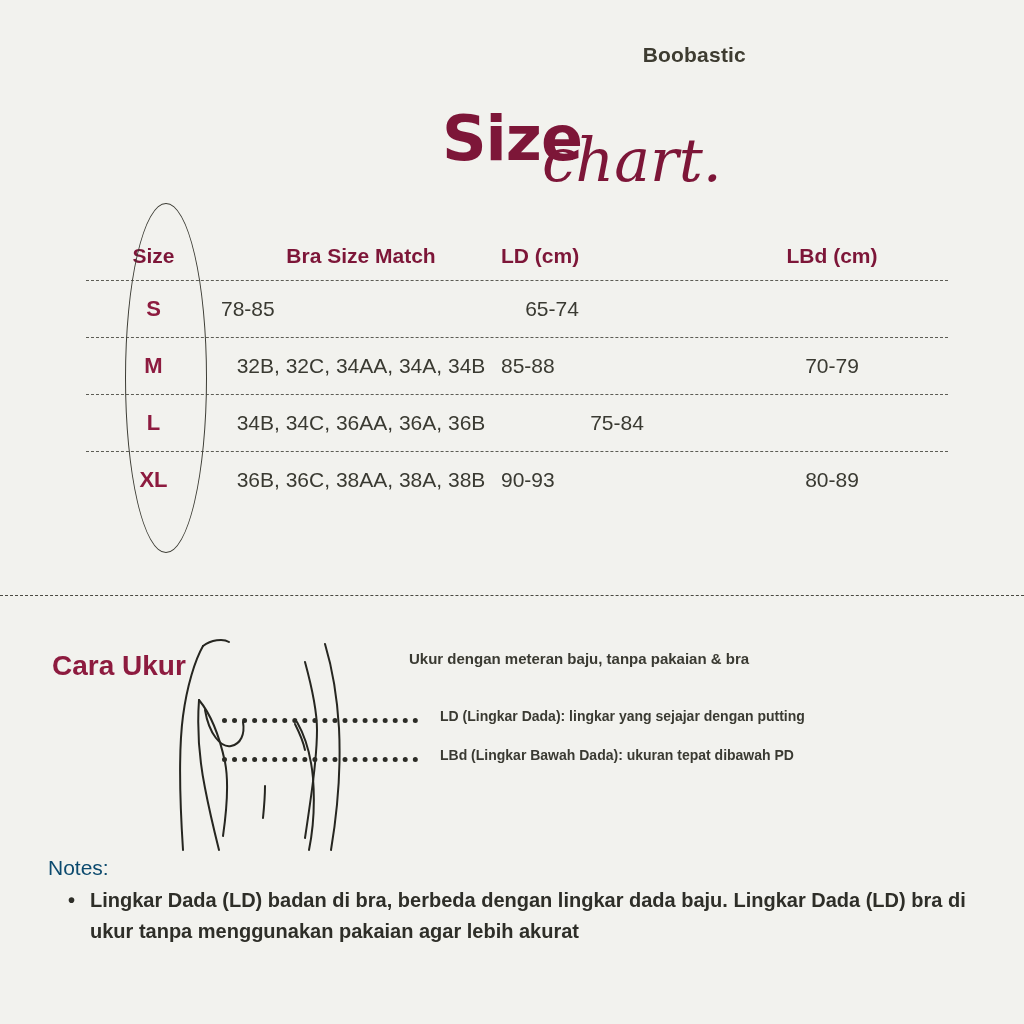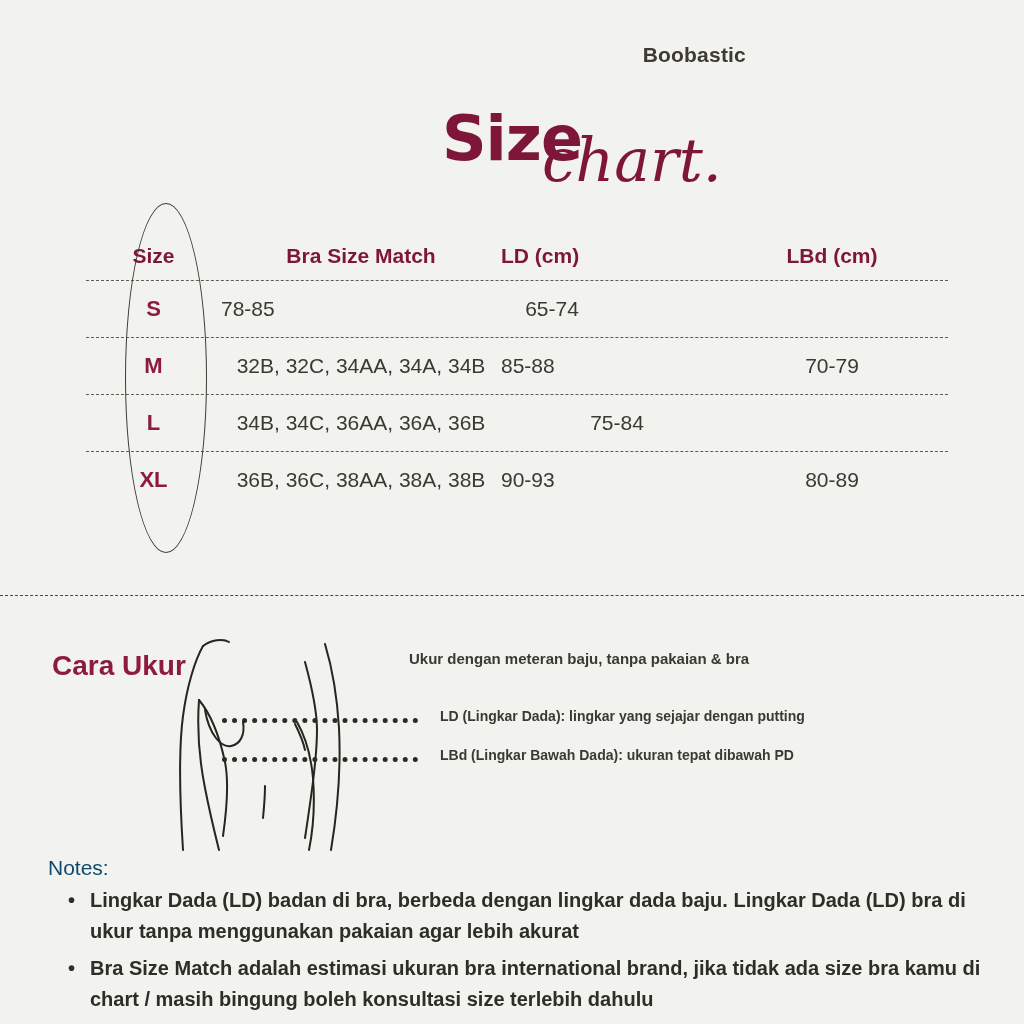--- a/index.html
+++ b/index.html
@@ -298,16 +298,15 @@
   <div class="dotline ld"></div>
   <div class="dotline lbd"></div>
 
   <div class="measure-head">Ukur dengan meteran baju, tanpa pakaian &amp; bra</div>
   <div class="measure-line ld">LD (Lingkar Dada): lingkar yang sejajar dengan putting</div>
   <div class="measure-line lbd">LBd (Lingkar Bawah Dada): ukuran tepat dibawah PD</div>
 
   <div class="notes-label">Notes:</div>
   <ul class="notes-list">
     <li>Lingkar Dada (LD) badan di bra, berbeda dengan lingkar dada baju. Lingkar Dada (LD) bra di ukur tanpa menggunakan pakaian agar lebih akurat</li>
-    <li>Bra Size Match adalah estimasi ukuran bra international brand, jika tidak ada size bra kamu di chart / masih bingung boleh konsultasi size terlebih dahulu</li>
   </ul>
 
 </div>
 
 </body></html>

